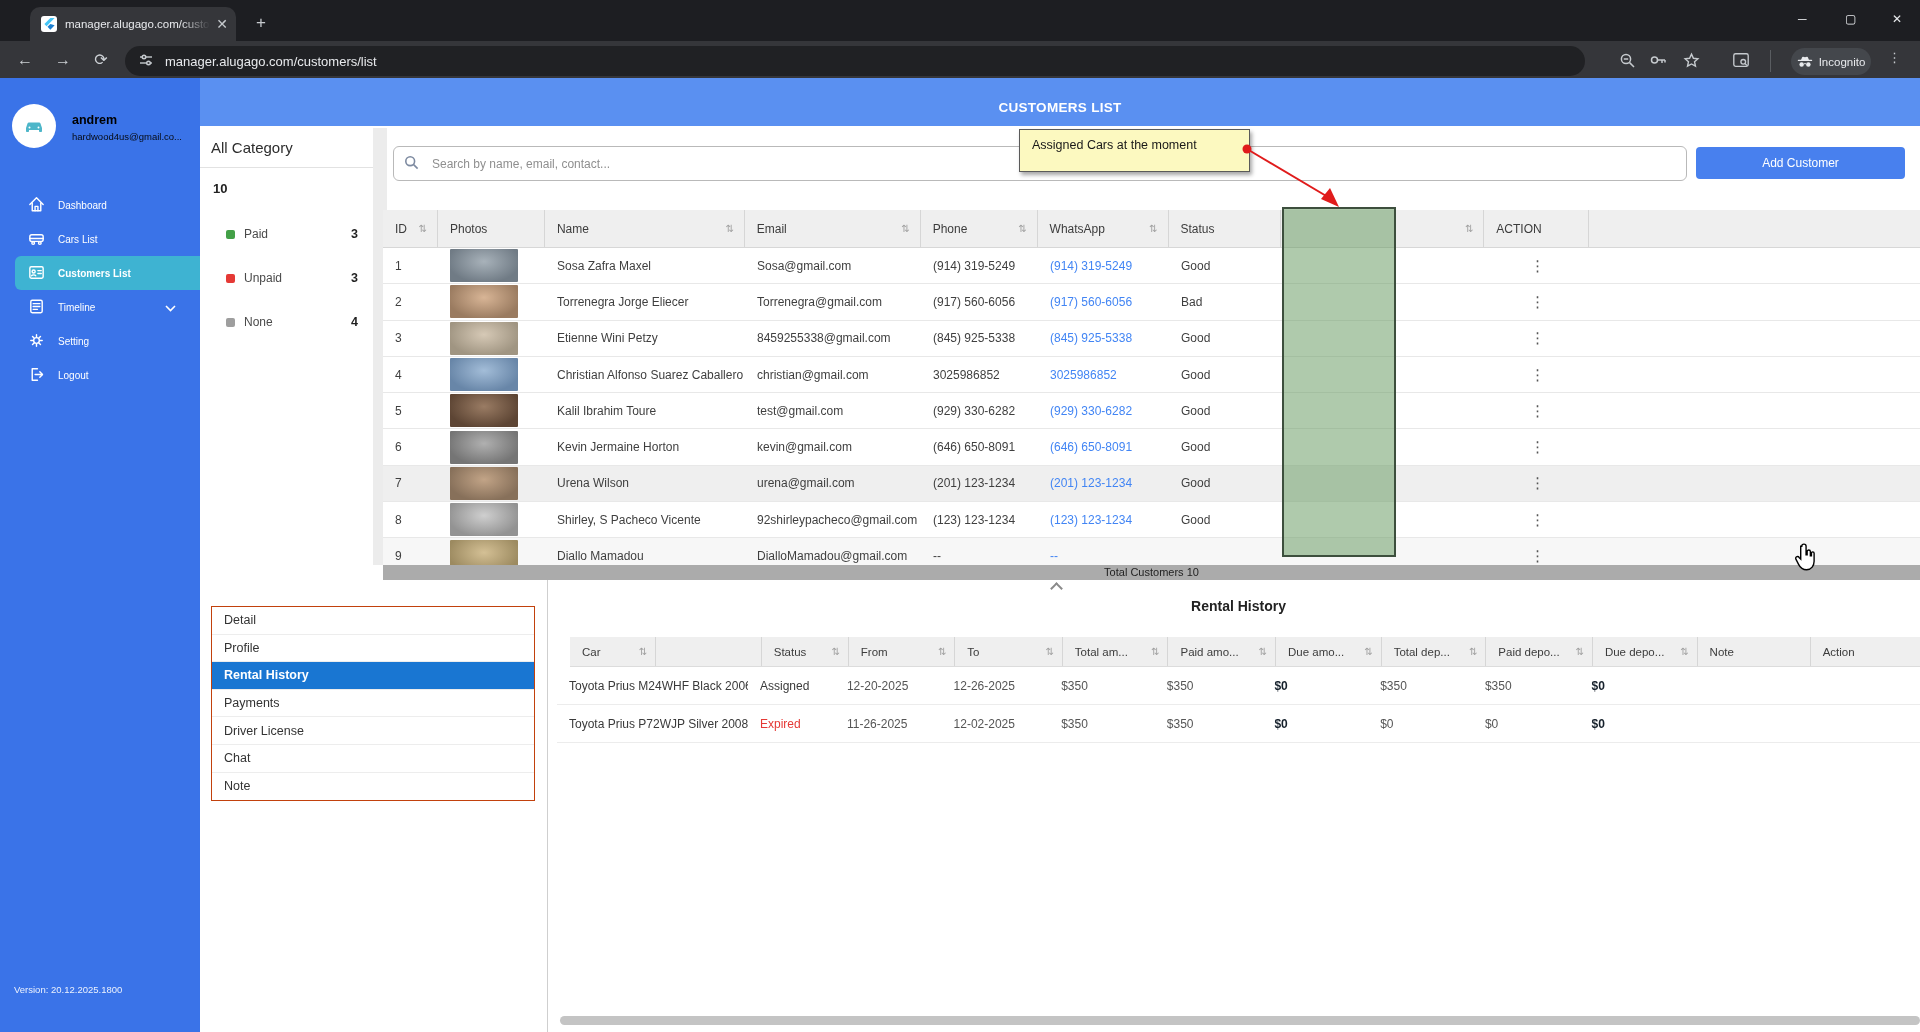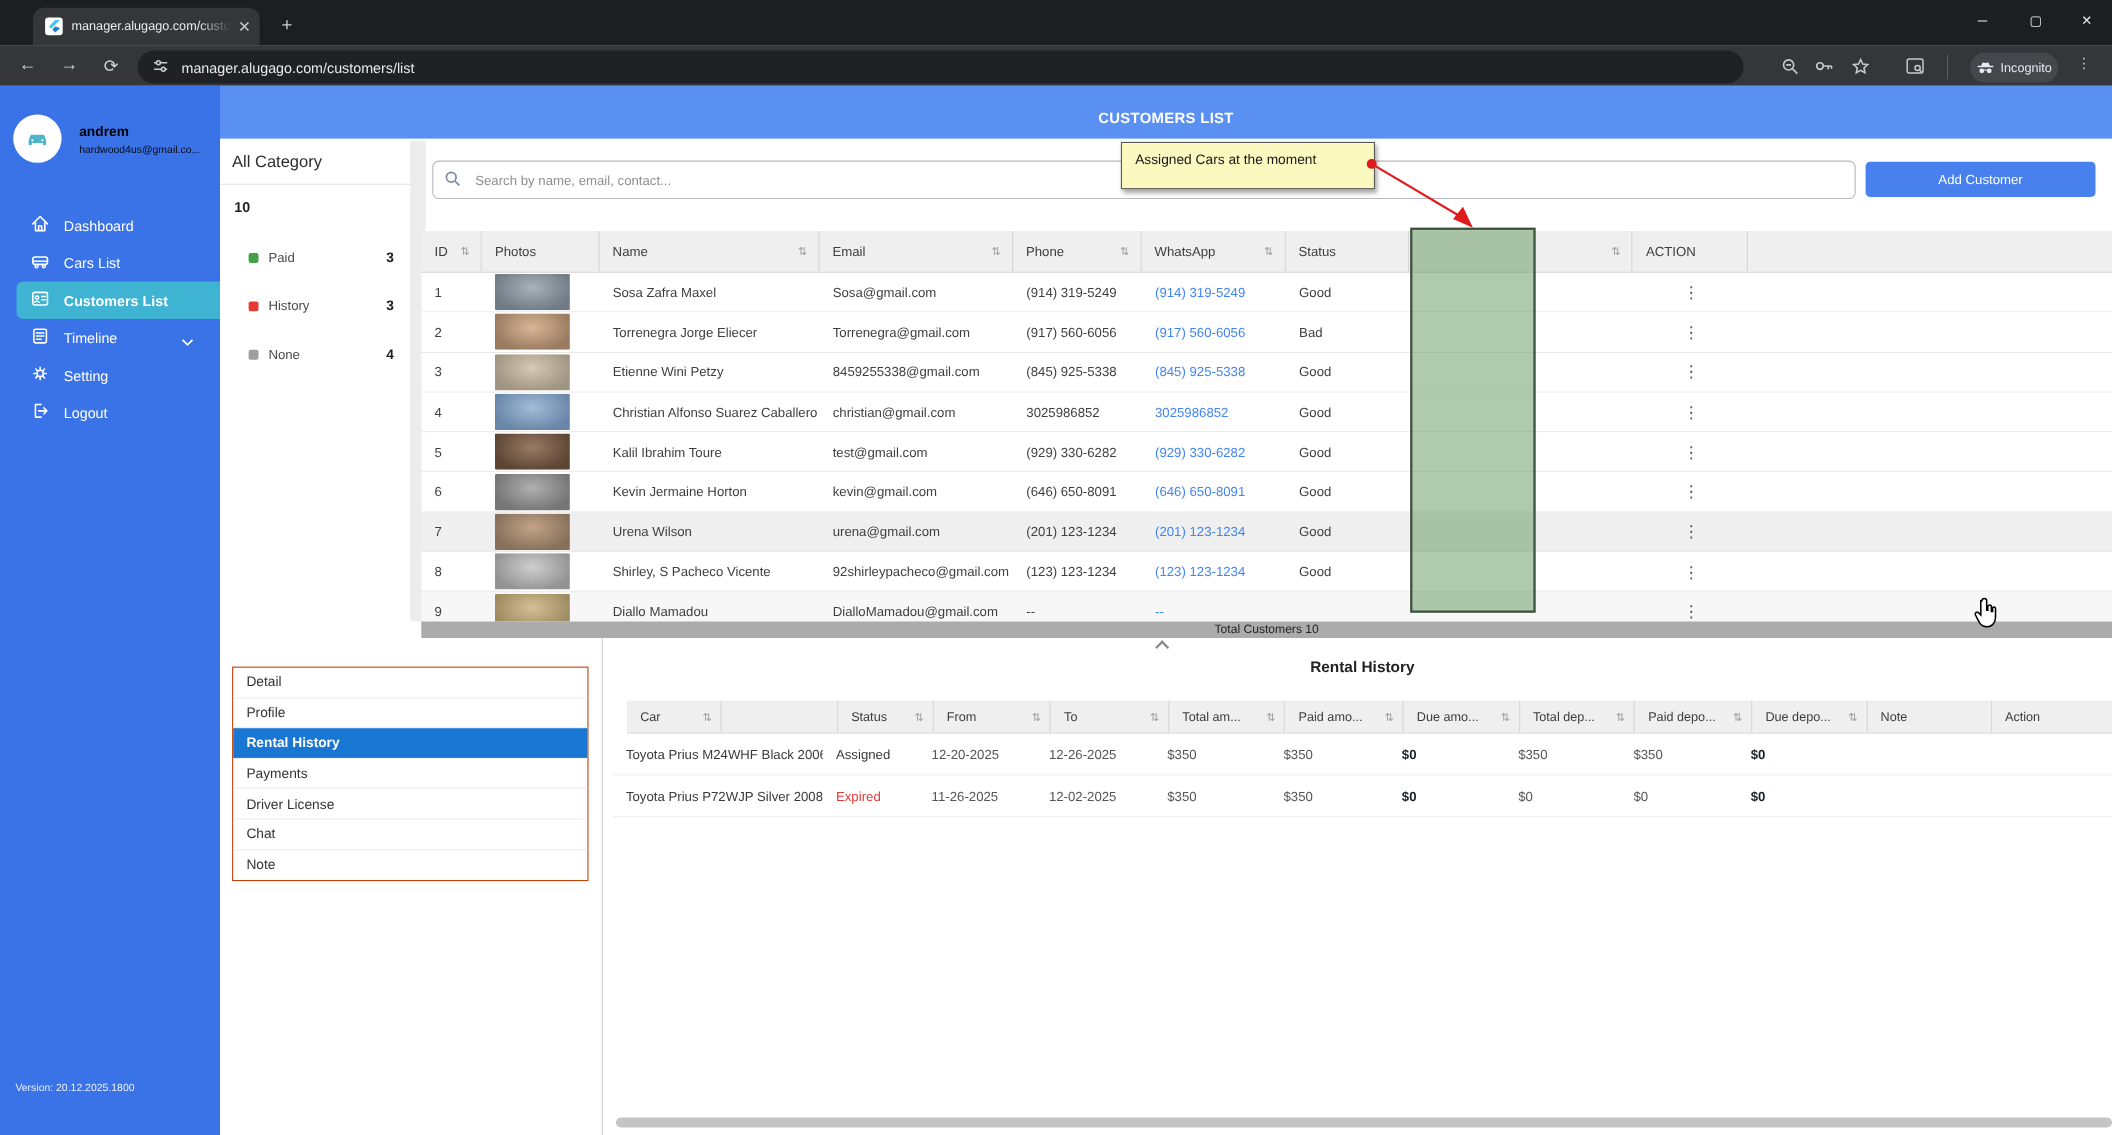--- a/index.html
+++ b/index.html
@@ -21,21 +21,21 @@
   .tbicon{top:47px;width:26px;height:26px;display:flex;align-items:center;justify-content:center}
   #incog{left:1791px;top:48px;width:80px;height:27px;background:#44474c;border-radius:14px;display:flex;align-items:center;justify-content:center;gap:6px;color:#e8eaed;font-size:11.5px}
   #tbsep{left:1770px;top:50px;width:1px;height:22px;background:#5a5d61}
 
   
   #sidebar{left:0;top:78px;width:200px;height:954px;background:#3a73e8;color:#fff}
   #avatar{left:12px;top:104px;width:44px;height:44px;border-radius:50%;background:#fff;display:flex;align-items:center;justify-content:center}
   #uname{left:72px;top:113px;font-size:12.5px;font-weight:700}
   #uemail{left:72px;top:131px;font-size:9.5px;opacity:.92}
   #nav{left:0;top:188px;width:200px}
-  .nav-item{display:flex;align-items:center;height:34px;font-size:13px;font-weight:500;color:#fff;padding-left:27px;gap:12px;position:relative}
+  .nav-item{display:flex;align-items:center;height:34px;font-size:10px;font-weight:500;color:#fff;padding-left:27px;gap:12px;position:relative}
   .nav-item.active{background:#3eb3d2;margin-left:15px;padding-left:12px;border-radius:6px 0 0 6px;font-weight:700}
   .nav-item svg{flex:0 0 auto}
   .nav-chev{position:absolute;right:24px;top:13px}
   #version{left:14px;top:984px;font-size:9.5px;color:rgba(255,255,255,.9)}
 
   
   #band{left:200px;top:78px;width:1720px;height:48px;background:#5a90f1;color:#fff;text-align:center;font-size:13.5px;font-weight:700;letter-spacing:.3px;line-height:60px}
 
   
   #cat-title{left:211px;top:139px;font-size:15px;color:#2d2d2d}
@@ -242,21 +242,21 @@
   <div id="cat-hr" class="abs"></div>
   <div id="cat-total" class="abs">10</div>
   <div id="cat-list" class="abs">
       <div class="cat-item">
         <span class="cat-sq" style="background: rgb(67, 160, 71);"></span>
         <span>Paid</span>
         <span class="cat-count">3</span>
       </div>
       <div class="cat-item">
         <span class="cat-sq" style="background: rgb(229, 57, 53);"></span>
-        <span>History</span>
+        <span>Unpaid</span>
         <span class="cat-count">3</span>
       </div>
       <div class="cat-item">
         <span class="cat-sq" style="background: rgb(158, 158, 158);"></span>
         <span>None</span>
         <span class="cat-count">4</span>
       </div>
     </div>
   <div id="vstrip" class="abs"></div>
 

